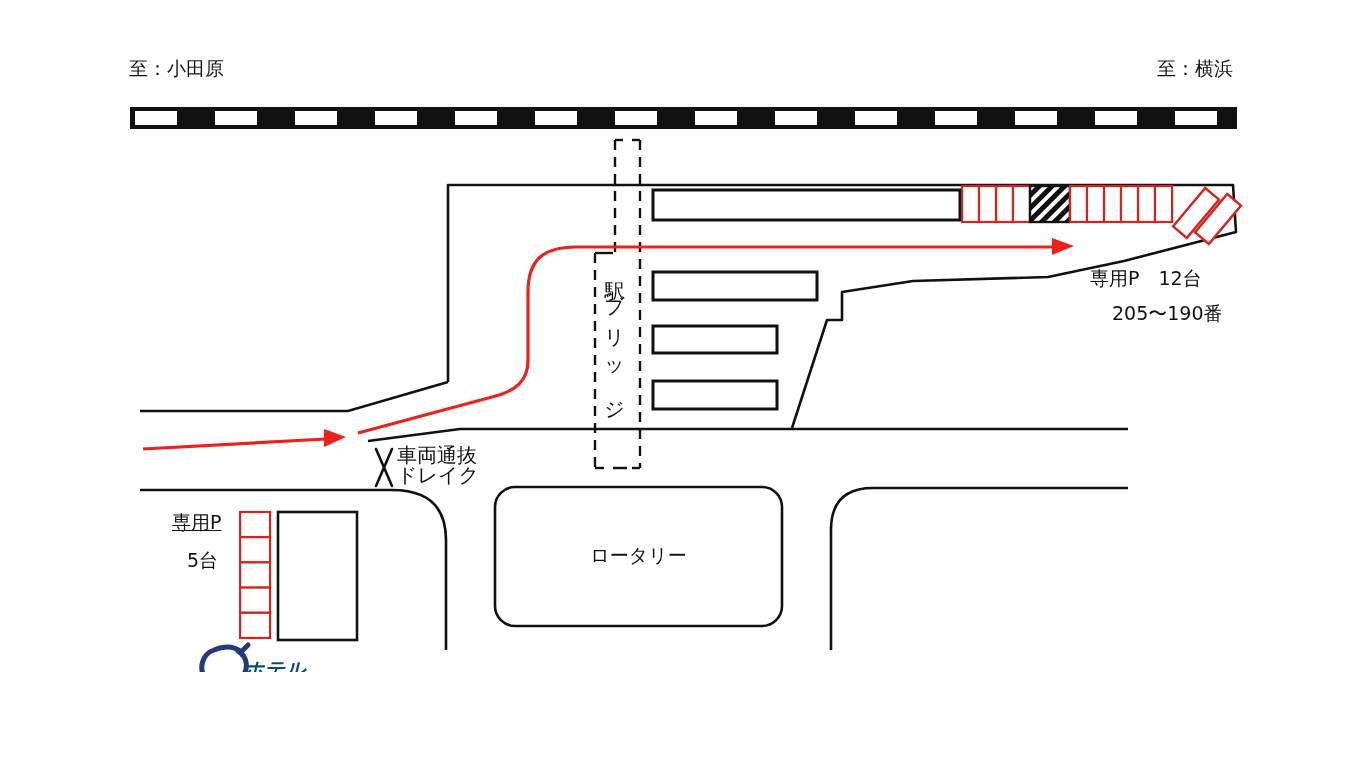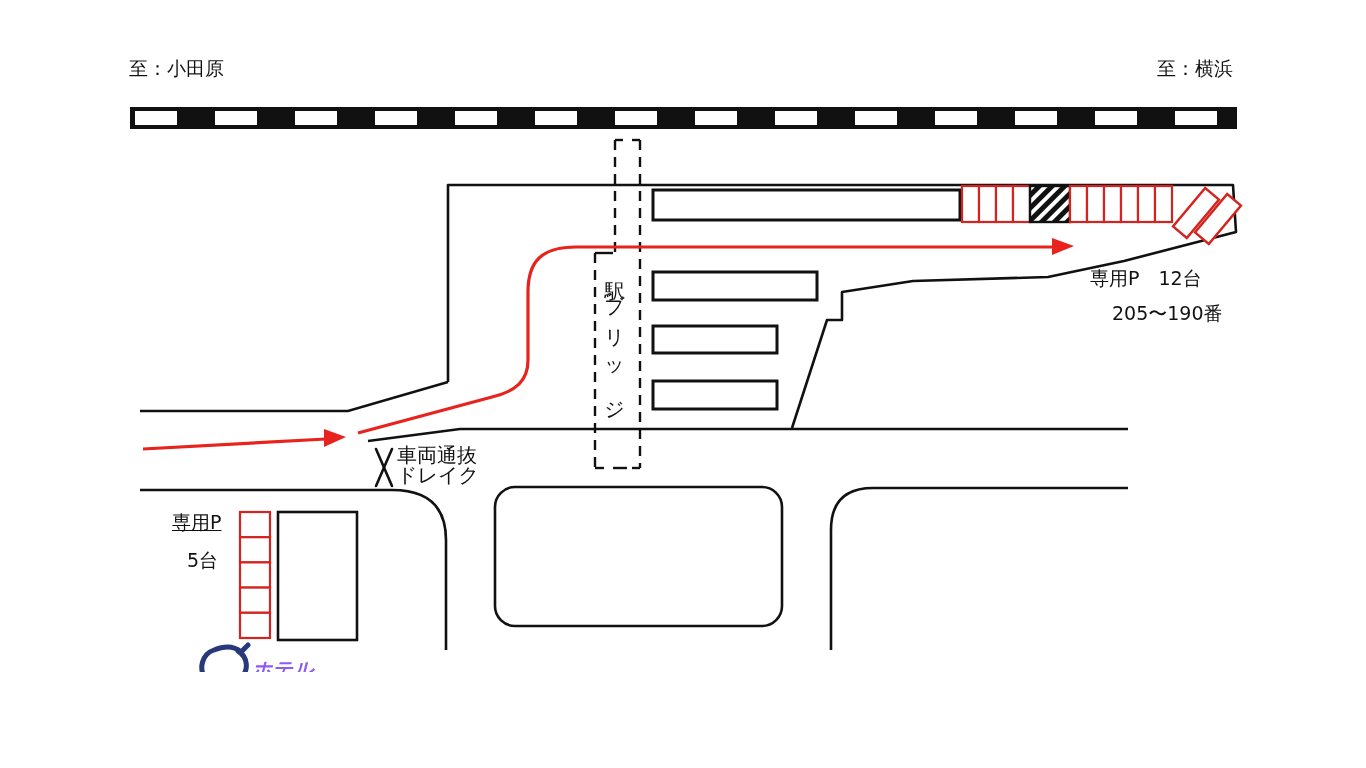--- a/index.html
+++ b/index.html
@@ -145,20 +145,21 @@
   <div class="label lbl-19" style="left:1157px;top:57px;">至：横浜</div>
 
   <div class="label bridge-label" style="left:602px;top:266px;height:190px;">駅ブリッジ</div>
 
   <div class="label lbl-16" style="left:397px;top:443px;">車両通抜</div>
   <div class="label lbl-16" style="left:397px;top:463px;">ドレイク</div>
 
   <div class="label lbl-19" style="left:1056px;top:267px;margin-left:34px;">専用P　12台</div>
   <div class="label lbl-19" style="left:1112px;top:302px;">205〜190番</div>
 
+  <div class="label rotary-label" style="left:495px;top:544px;">ロータリー</div>
 
   <div class="label lbl-19" style="left:172px;top:511px;text-decoration:underline;">専用P</div>
   <div class="label lbl-19" style="left:187px;top:549px;">5台</div>
 
-  <div class="label logo-hotel" style="left: 252px; top: 657px; color: #8b5cf6;">ホテル</div>
+  <div class="label logo-hotel" style="left: 244px; top: 657px; color: #0c4a6e;">ホテル</div>
   <div class="label logo-name" style="left: 299px; top: 644px; color: rgb(46, 155, 208); margin-top: 24px;">ドレイク</div>
 
 </div>
 
 </body></html>

